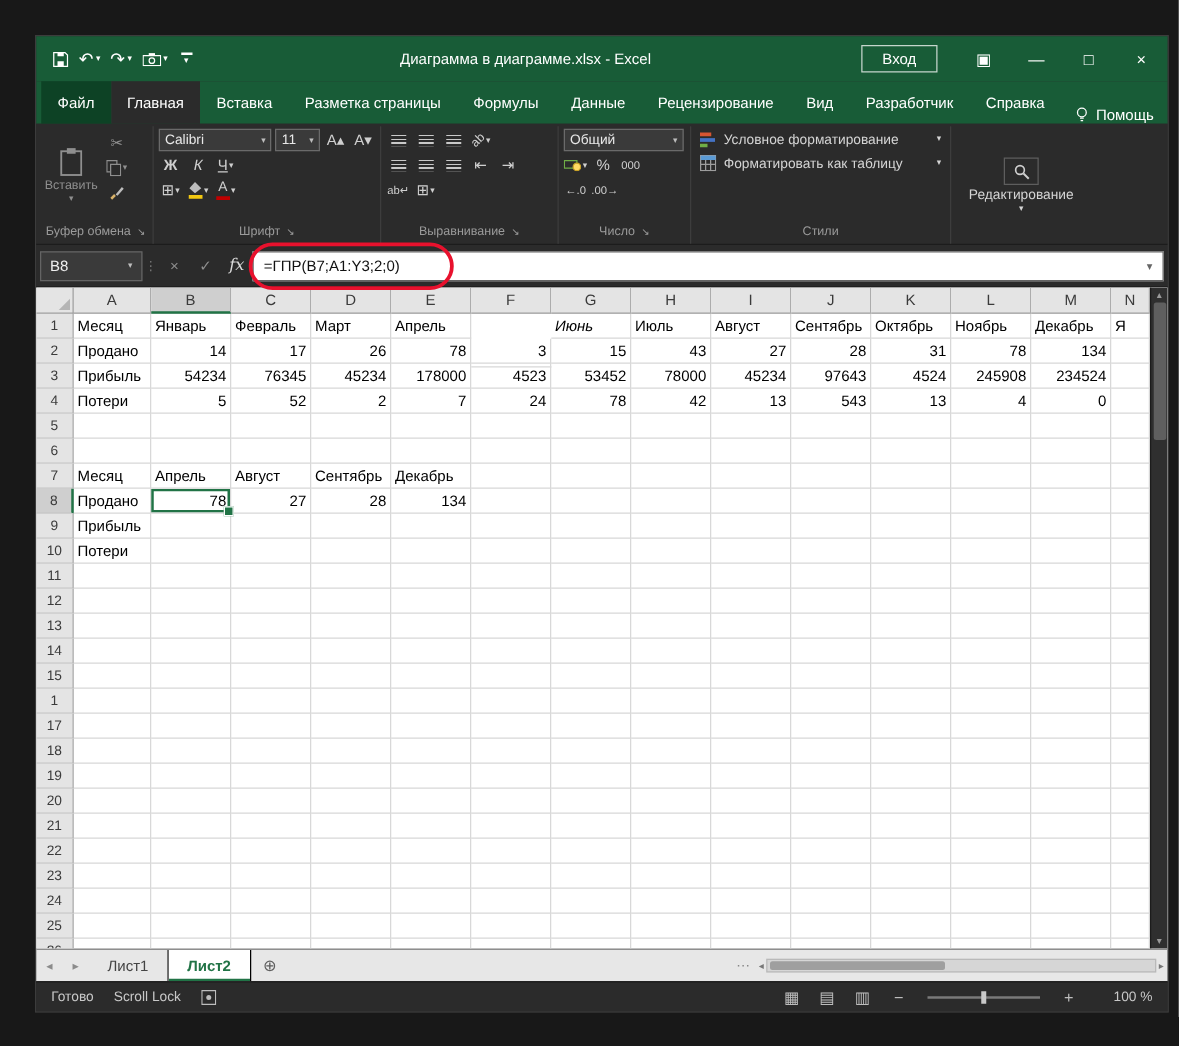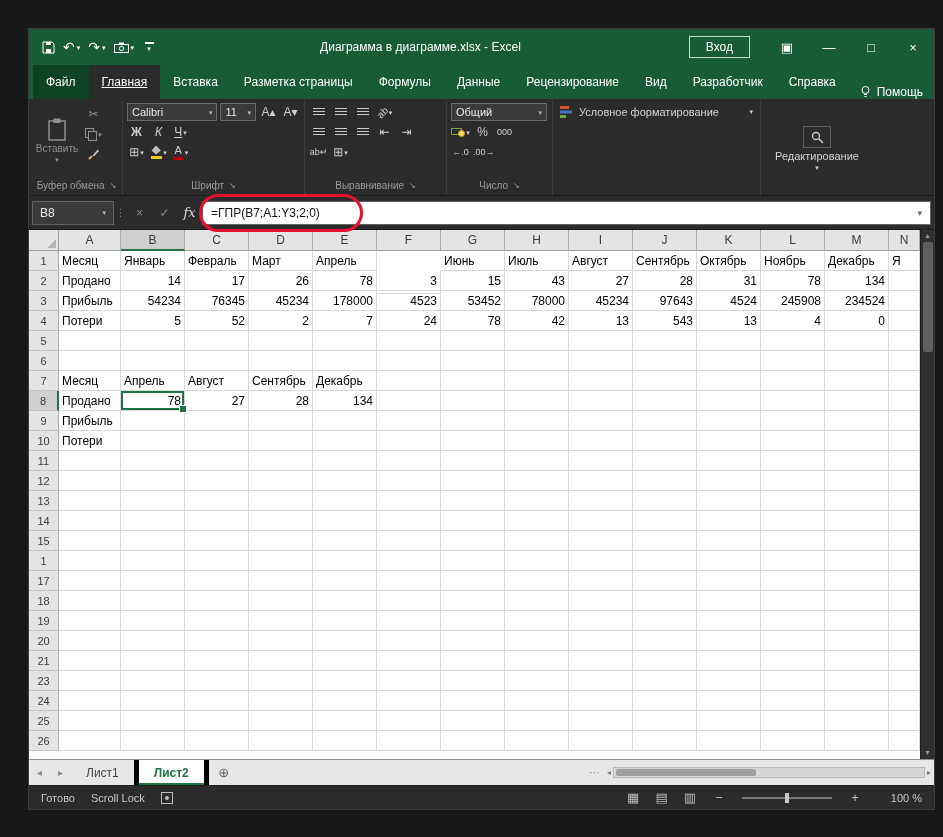--- a/index.html
+++ b/index.html
@@ -18,21 +18,21 @@
   .custstack { display:flex; flex-direction:column; align-items:center; gap:1px; }
   .custbar { width:9px; border-top:2px solid #fff; }
   .title { flex:1; text-align:center; font-size:12px; white-space:nowrap; overflow:hidden; }
   .signin { border:1px solid rgba(255,255,255,.75); font-size:12px; padding:3px 16px; margin:0 16px 0 8px; }
   .wbtn { width:42px; height:36px; display:flex; align-items:center; justify-content:center; font-size:13px; color:#fff; }
 
   
   .tabrow { flex:0 0 28px; background:var(--green); display:flex; align-items:stretch; color:#fff; font-size:12px; padding-left:4px; }
   .rtab { padding:0 13px; display:flex; align-items:center; white-space:nowrap; }
   .rtab.file { background:#0d4225; }
-  .rtab.active { background:var(--dark);text-decoration:underline; }
+  .rtab.active { background:var(--dark); }
   .tabspacer { flex:1; }
   .helpitem { display:flex; align-items:center; gap:5px; padding:0 10px; white-space:nowrap;margin-top:20px; }
 
   
   .ribbon { flex:0 0 97px; display:flex; background:var(--dark); border-bottom:1px solid #1c1c1c; color:#d4d4d4; padding:2px 0 0 2px; }
   .rgroup { display:flex; flex-direction:column; border-right:1px solid #3d3d3d; padding:1px 4px 0; }
   .rgroup-label { margin-top:auto; height:17px; display:flex; align-items:center; justify-content:center; gap:5px; font-size:10px; color:#9b9b9b; padding-bottom:2px; white-space:nowrap; }
   .dlg { font-size:8px; color:#9b9b9b; }
   .rrow { display:flex; align-items:center; gap:3px; height:20px; }
   .sic { min-width:19px; height:18px; display:flex; align-items:center; justify-content:center; gap:1px; font-size:12px; color:#cfcfcf; white-space:nowrap; }
@@ -81,21 +81,21 @@
   .gcell.selcell { box-shadow:inset 0 0 0 2px var(--accent); position:relative; z-index:3; overflow:visible; }
   .gcell.selcell::after { content:""; position:absolute; right:-3px; bottom:-3px; width:6px; height:6px; background:var(--accent); border:1px solid #fff; }
   .vscroll { flex:0 0 14px; background:#2f2f2f; border-left:1px solid #1c1c1c; display:flex; flex-direction:column; align-items:center; padding:1px; gap:1px; }
   .sarrow { color:#9a9a9a; font-size:8px; line-height:10px; }
   .vthumb { width:10px; height:110px; background:#5f5f5f; border-radius:2px; }
   .vtrack { flex:1; }
 
   
   .tabbar { flex:0 0 26px; background:#e7e7e7; border-top:1px solid #8e8e8e; display:flex; align-items:stretch; font-size:12px; color:#444; }
   .snav { width:21px; display:flex; align-items:center; justify-content:center; color:#8b8b8b; font-size:10px; }
-  .stab { padding:0 15px; display:flex; align-items:center; border-right:5px solid #000000; }
+  .stab { padding:0 15px; display:flex; align-items:center; border-right:1px solid #000000; }
   .stab.active { background:#fff; color:var(--accent); font-weight:bold; box-shadow:inset 0 -2px 0 var(--accent); }
   .newsheet { width:30px; display:flex; align-items:center; justify-content:center; color:#5f5f5f; font-size:13px; }
   .tabfill { flex:1; }
   .splitdots { display:flex; align-items:center; color:#888; padding:0 4px; font-size:11px; }
   .hscroll { width:330px; display:flex; align-items:center; padding:0 3px; gap:2px; }
   .hscroll .sarrow { color:#777; }
   .htrack { flex:1; height:11px; background:#d6d6d6; border:1px solid #b9b9b9; position:relative; }
   .hthumb { position:absolute; left:2px; top:1px; bottom:1px; width:45%; background:#9f9f9f; border-radius:2px; }
 
   
@@ -358,20 +358,32 @@
     <div class="rgroup" style="width:208px">
       <div class="stylerow">
         <svg width="13" height="13">
             <rect x="0" y="1" width="9" height="3" fill="#d65532"></rect>
             <rect x="0" y="5.5" width="12" height="3" fill="#4472c4"></rect>
             <rect x="0" y="10" width="6" height="3" fill="#70ad47"></rect>
           </svg>
         <span>Условное форматирование</span>
           <span class="mini">▾</span>
       </div>
+      <div class="stylerow">
+        <svg width="13" height="13">
+            <rect x="0.5" y="0.5" width="12" height="12" fill="none" stroke="#9d9d9d"></rect>
+            <rect x="0.5" y="0.5" width="12" height="3.5" fill="#5b9bd5"></rect>
+            <path d="M0.5 7.5h12M4.5 4v8.5M8.5 4v8.5" stroke="#9d9d9d" fill="none"></path>
+          </svg>
+        <span>Форматировать как таблицу</span>
+          <span class="mini">▾</span>
+      </div>
+      <div class="rgroup-label">
+          <span>Стили</span>
+        </div>
     </div>
 
 
     <div class="rgroup" style="width:112px; border-right:none">
       <div class="bigbtn">
         <span class="magbox">
             <svg width="13" height="13">
               <circle cx="5" cy="5" r="3.5" fill="none" stroke="#cfcfcf" stroke-width="1.3"></circle>
               <path d="M7.8 7.8 L12 12" stroke="#cfcfcf" stroke-width="1.5"></path>
             </svg>
@@ -426,21 +438,21 @@
         </div>
       <div class="gbody">
           <div class="grow">
             <div class="rowhead">1</div>
             <div class="gcell" style="width: 62px; flex: 0 0 auto;">Месяц</div>
             <div class="gcell" style="width: 64px; flex: 0 0 auto;">Январь</div>
             <div class="gcell" style="width: 64px; flex: 0 0 auto;">Февраль</div>
             <div class="gcell" style="width: 64px; flex: 0 0 auto;">Март</div>
             <div class="gcell" style="width: 64px; flex: 0 0 auto;">Апрель</div>
             <div class="gcell" style="width: 64px; flex: 0 0 auto; margin-top: 42px;">Май</div>
-            <div class="gcell" style="width: 64px; flex: 0 0 auto;">Июнь</div>
+            <div class="gcell" style="width: 64px; flex: 0 0 auto; font-style: italic;">Июнь</div>
             <div class="gcell" style="width: 64px; flex: 0 0 auto;">Июль</div>
             <div class="gcell" style="width: 64px; flex: 0 0 auto;">Август</div>
             <div class="gcell" style="width: 64px; flex: 0 0 auto;">Сентябрь</div>
             <div class="gcell" style="width: 64px; flex: 0 0 auto;">Октябрь</div>
             <div class="gcell" style="width: 64px; flex: 0 0 auto;">Ноябрь</div>
             <div class="gcell" style="width: 64px; flex: 0 0 auto;">Декабрь</div>
             <div class="gcell" style="flex: 1 1 0px; min-width: 0px;">Я</div>
           </div>
           <div class="grow">
             <div class="rowhead">2</div>
@@ -776,20 +788,37 @@
             <div class="gcell" style="width: 64px; flex: 0 0 auto;"></div>
             <div class="gcell" style="width: 64px; flex: 0 0 auto;"></div>
             <div class="gcell" style="width: 64px; flex: 0 0 auto;"></div>
             <div class="gcell" style="width: 64px; flex: 0 0 auto;"></div>
             <div class="gcell" style="width: 64px; flex: 0 0 auto;"></div>
             <div class="gcell" style="width: 64px; flex: 0 0 auto;"></div>
             <div class="gcell" style="width: 64px; flex: 0 0 auto;"></div>
             <div class="gcell" style="flex: 1 1 0px; min-width: 0px;"></div>
           </div>
           <div class="grow">
+            <div class="rowhead">22</div>
+            <div class="gcell" style="width: 62px; flex: 0 0 auto;"></div>
+            <div class="gcell" style="width: 64px; flex: 0 0 auto;"></div>
+            <div class="gcell" style="width: 64px; flex: 0 0 auto;"></div>
+            <div class="gcell" style="width: 64px; flex: 0 0 auto;"></div>
+            <div class="gcell" style="width: 64px; flex: 0 0 auto;"></div>
+            <div class="gcell" style="width: 64px; flex: 0 0 auto;"></div>
+            <div class="gcell" style="width: 64px; flex: 0 0 auto;"></div>
+            <div class="gcell" style="width: 64px; flex: 0 0 auto;"></div>
+            <div class="gcell" style="width: 64px; flex: 0 0 auto;"></div>
+            <div class="gcell" style="width: 64px; flex: 0 0 auto;"></div>
+            <div class="gcell" style="width: 64px; flex: 0 0 auto;"></div>
+            <div class="gcell" style="width: 64px; flex: 0 0 auto;"></div>
+            <div class="gcell" style="width: 64px; flex: 0 0 auto;"></div>
+            <div class="gcell" style="flex: 1 1 0px; min-width: 0px;"></div>
+          </div>
+          <div class="grow">
             <div class="rowhead">23</div>
             <div class="gcell" style="width: 62px; flex: 0 0 auto;"></div>
             <div class="gcell" style="width: 64px; flex: 0 0 auto;"></div>
             <div class="gcell" style="width: 64px; flex: 0 0 auto;"></div>
             <div class="gcell" style="width: 64px; flex: 0 0 auto;"></div>
             <div class="gcell" style="width: 64px; flex: 0 0 auto;"></div>
             <div class="gcell" style="width: 64px; flex: 0 0 auto;"></div>
             <div class="gcell" style="width: 64px; flex: 0 0 auto;"></div>
             <div class="gcell" style="width: 64px; flex: 0 0 auto;"></div>
             <div class="gcell" style="width: 64px; flex: 0 0 auto;"></div>

